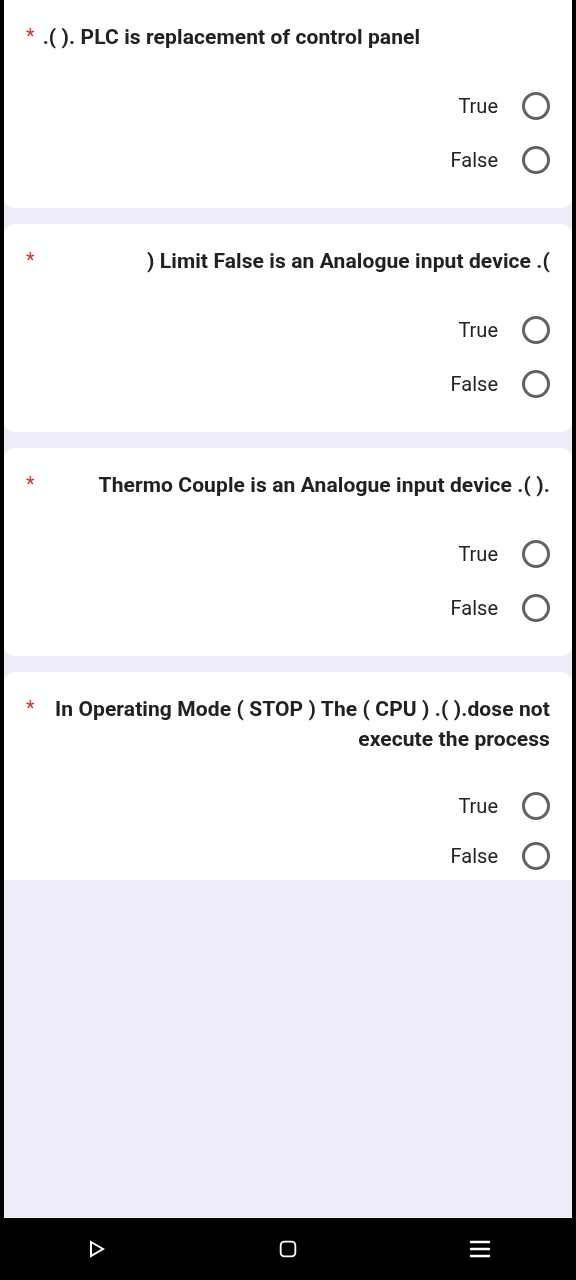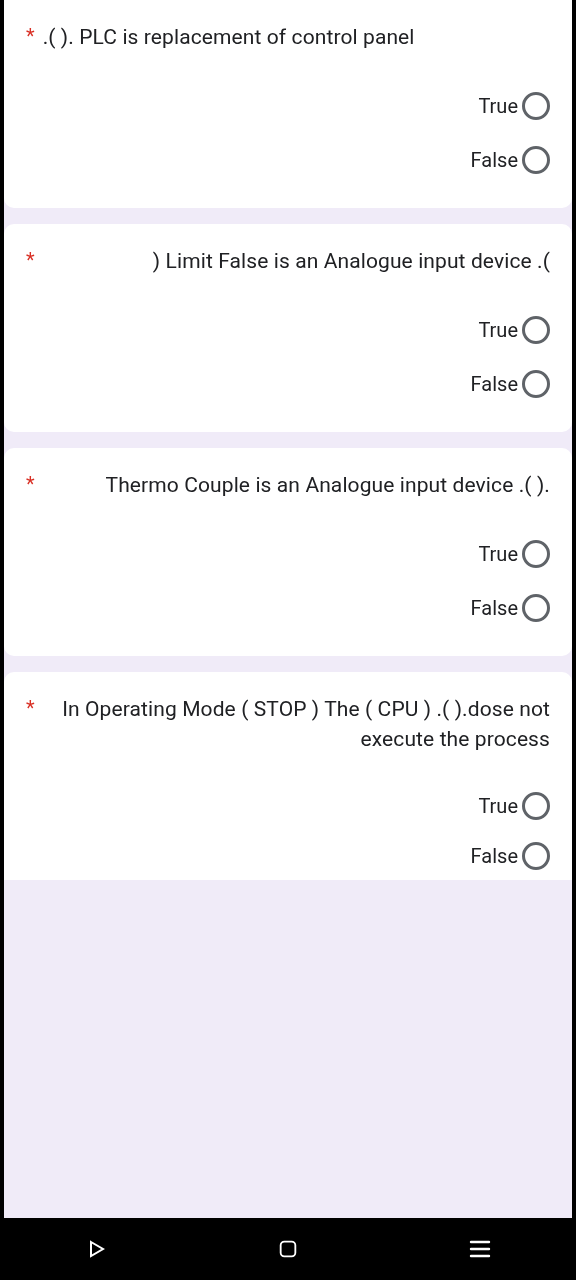--- a/index.html
+++ b/index.html
@@ -12,24 +12,24 @@
     background: #fff;
     border-radius: 10px;
     margin-bottom: 16px;
     padding: 22px 22px 34px 22px;
   }
   .card:first-child { border-top-left-radius: 0; border-top-right-radius: 0; margin-top: 0; }
   .card.last { margin-bottom: 0; border-bottom-left-radius: 0; border-bottom-right-radius: 0; padding-bottom: 10px; }
 
   .qrow { display: flex; align-items: flex-start; gap: 8px; }
   .req { color: #d93025; font-size: 20px; line-height: 28px; }
-  .qtext { color: #202124; font-size: 21px; line-height: 30px; text-align: right; flex: 1; font-weight: 400; letter-spacing: 0.1px; }
+  .qtext { color: #202124; font-size: 21px; line-height: 30px; text-align: right; flex: 1; font-weight: 700; letter-spacing: 0.1px; }
 
   .options { margin-top: 40px; display: flex; flex-direction: column; gap: 26px; }
-  .opt { display: flex; align-items: center; justify-content: flex-end; gap: 4px; }
+  .opt { display: flex; align-items: center; justify-content: flex-end; gap: 24px; }
   .opt-label { color: #202124; font-size: 20px; }
   .radio {
     width: 28px; height: 28px; border: 3px solid #5f6368; border-radius: 50%;
     flex: 0 0 auto;
   }
 
   .navbar {
     height: 62px; background: #000; display: flex; align-items: center; justify-content: space-around;
     color: #fff;
   }

